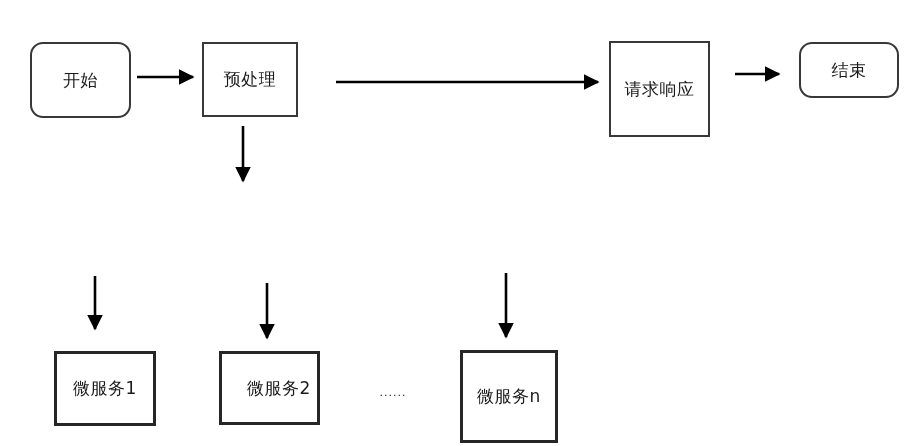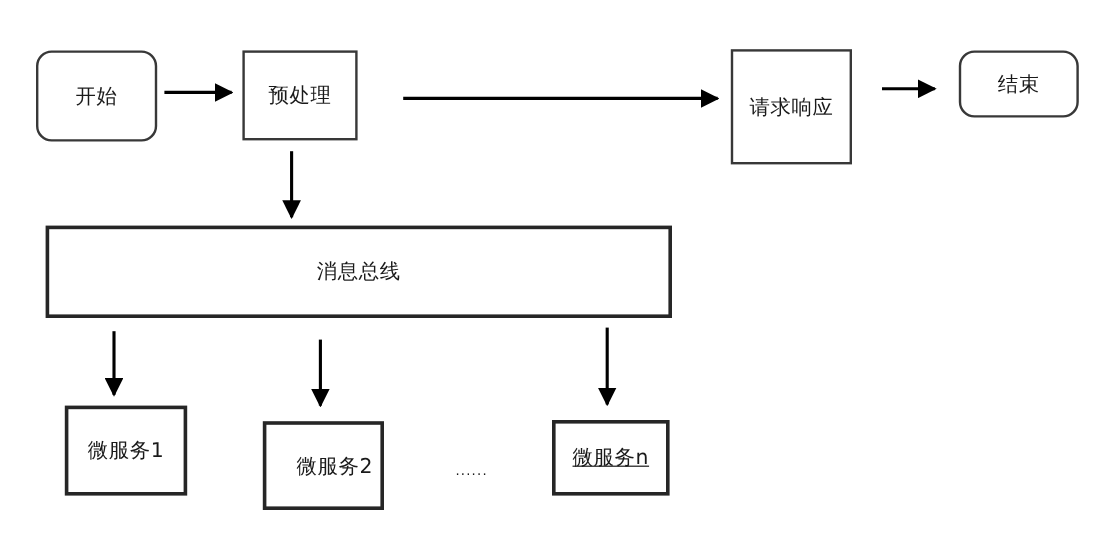--- a/index.html
+++ b/index.html
@@ -86,31 +86,28 @@
   </div>
 
   <div class="node" style="left:609px; top:41px; width:101px; height:96px;">
     <span>请求响应</span>
   </div>
 
   <div class="node rounded" style="left:799px; top:42px; width:100px; height:56px;">
     <span>结束</span>
   </div>
 
-  <div class="node heavy" style="left:38px; top:188px; width:522px; height:77px;">
-    <span>消息总线</span>
-  </div>
 
-  <div class="node heavy" style="left:54px; top:338px; width:102px; height:75px;">
+  <div class="node heavy" style="left:54px; top:351px; width:102px; height:75px;">
     <span>微服务1</span>
   </div>
 
   <div class="node heavy" style="left:219px; top:351px; width:101px; height:74px;padding-left:19px;">
     <span>微服务2</span>
   </div>
 
   <div class="ellipsis" style="left:358px; top:386px; width:70px;">......</div>
 
-  <div class="node heavy" style="left:460px; top:350px; width:98px; height:63px;text-decoration:underline;">
+  <div class="node heavy" style="left:460px; top:350px; width:98px; height:93px;">
     <span>微服务n</span>
   </div>
 
 </div>
 
 </body></html>

